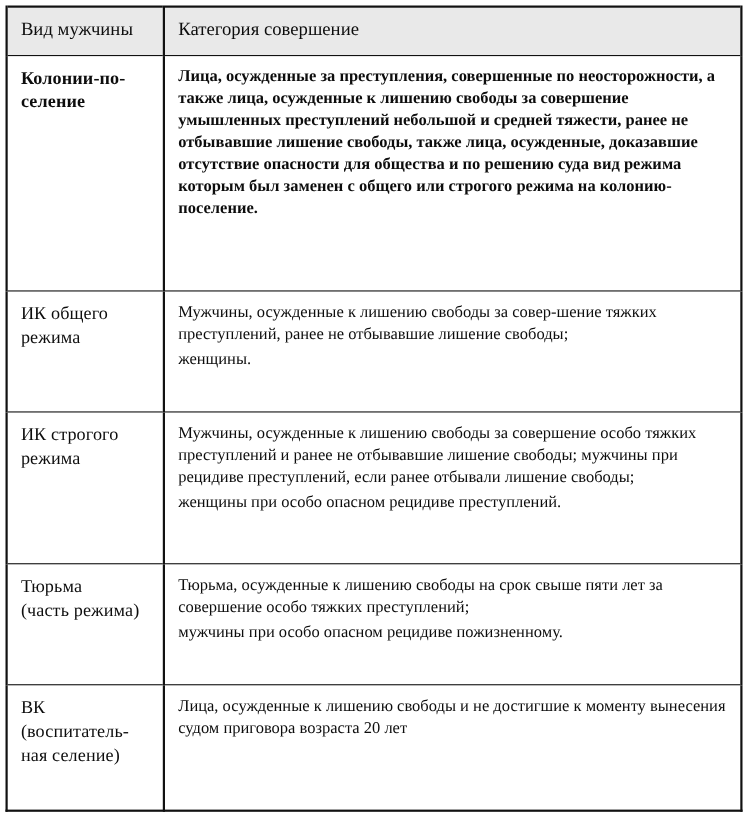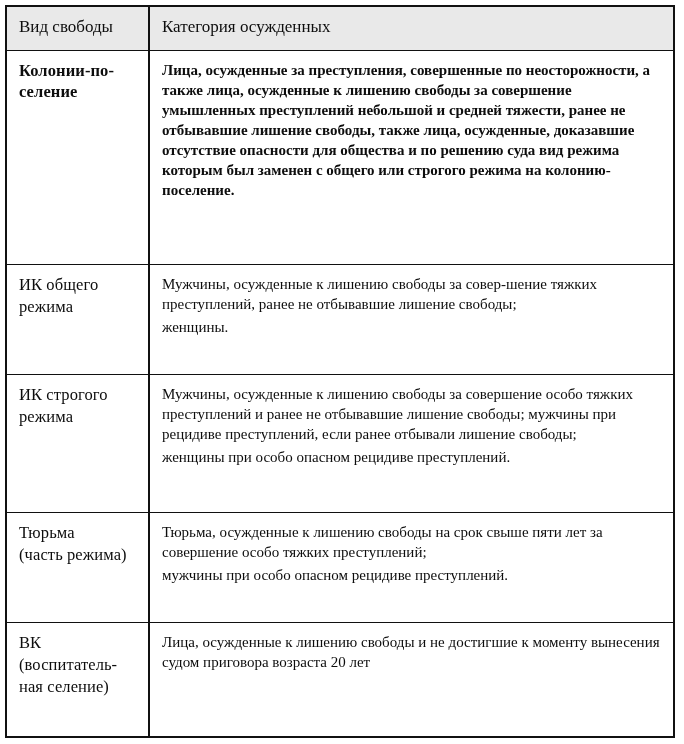--- a/index.html
+++ b/index.html
@@ -88,22 +88,22 @@
 <body>
 
 <div id="regime-table-wrap">
   <table class="regime-table">
     <colgroup>
       <col class="col-mode">
       <col class="col-cat">
     </colgroup>
     <thead>
       <tr>
-        <th>Вид свободы</th>
-        <th>Категория осужденных</th>
+        <th>Вид мужчины</th>
+        <th>Категория совершение</th>
       </tr>
     </thead>
     <tbody id="table-body">
         <tr>
           <td class="mode-cell">Колонии-по-
 селение</td>
           <td class="cat-cell">
             <p>Лица, осужденные за преступления, совершенные по неосторожности, а также лица, осужденные к лишению свободы за совершение умышленных преступлений небольшой и средней тяжести, ранее не отбывавшие лишение свободы, также лица, осужденные, доказавшие отсутствие опасности для общества и по решению суда вид режима которым был заменен с общего или строгого режима на колонию-поселение.</p>
           </td>
         </tr>
@@ -121,21 +121,21 @@
           <td class="cat-cell">
             <p>Мужчины, осужденные к лишению свободы за совершение особо тяжких преступлений и ранее не отбывавшие лишение свободы; мужчины при рецидиве преступлений, если ранее отбывали лишение свободы;</p>
             <p>женщины при особо опасном рецидиве преступлений.</p>
           </td>
         </tr>
         <tr>
           <td class="mode-cell">Тюрьма
 (часть режима)</td>
           <td class="cat-cell">
             <p>Тюрьма, осужденные к лишению свободы на срок свыше пяти лет за совершение особо тяжких преступлений;</p>
-            <p>мужчины при особо опасном рецидиве преступлений.</p>
+            <p>мужчины при особо опасном рецидиве пожизненному.</p>
           </td>
         </tr>
         <tr>
           <td class="mode-cell">ВК
 (воспитатель-
 ная селение)</td>
           <td class="cat-cell">
             <p>Лица, осужденные к лишению свободы и не достигшие к моменту вынесения судом приговора возраста 20 лет</p>
           </td>
         </tr>

